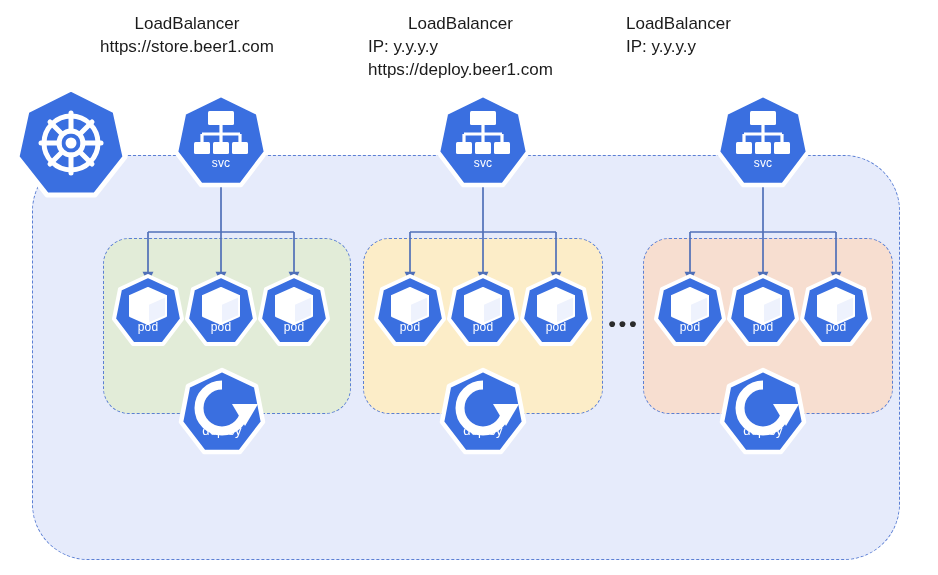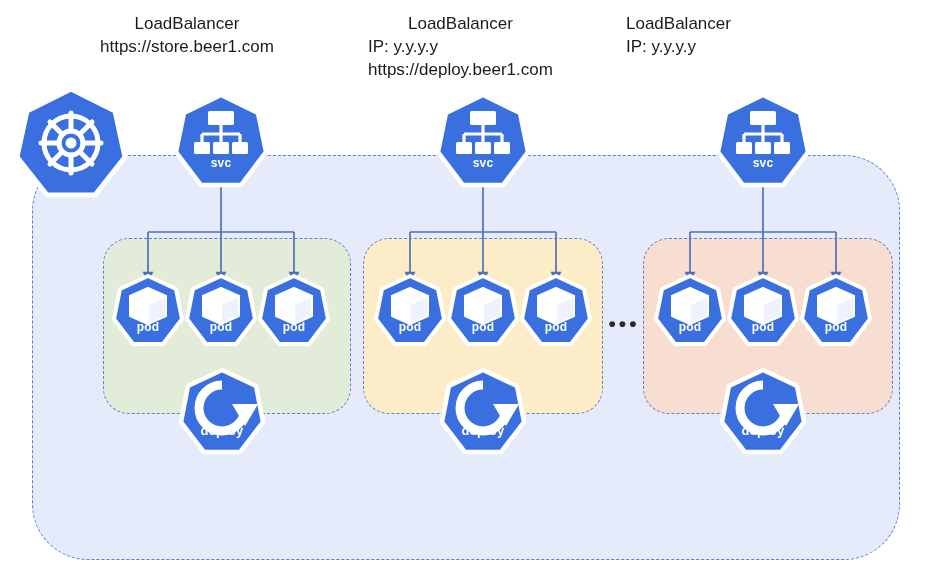--- a/index.html
+++ b/index.html
@@ -30,21 +30,20 @@
     border-radius:26px;
   }
 
   
   .wires{position:absolute;left:0;top:0;width:938px;height:575px;pointer-events:none;}
 
   
   .node{
     position:absolute;
     transform:translate(-50%,-50%);
-    font-weight:bold;
   }
   .node svg{display:block;overflow:visible;}
   .node-label{
     position:absolute;
     left:50%;transform:translateX(-50%);
     color:#ffffff;
     letter-spacing:.2px;
     white-space:nowrap;
     pointer-events:none;
   }

